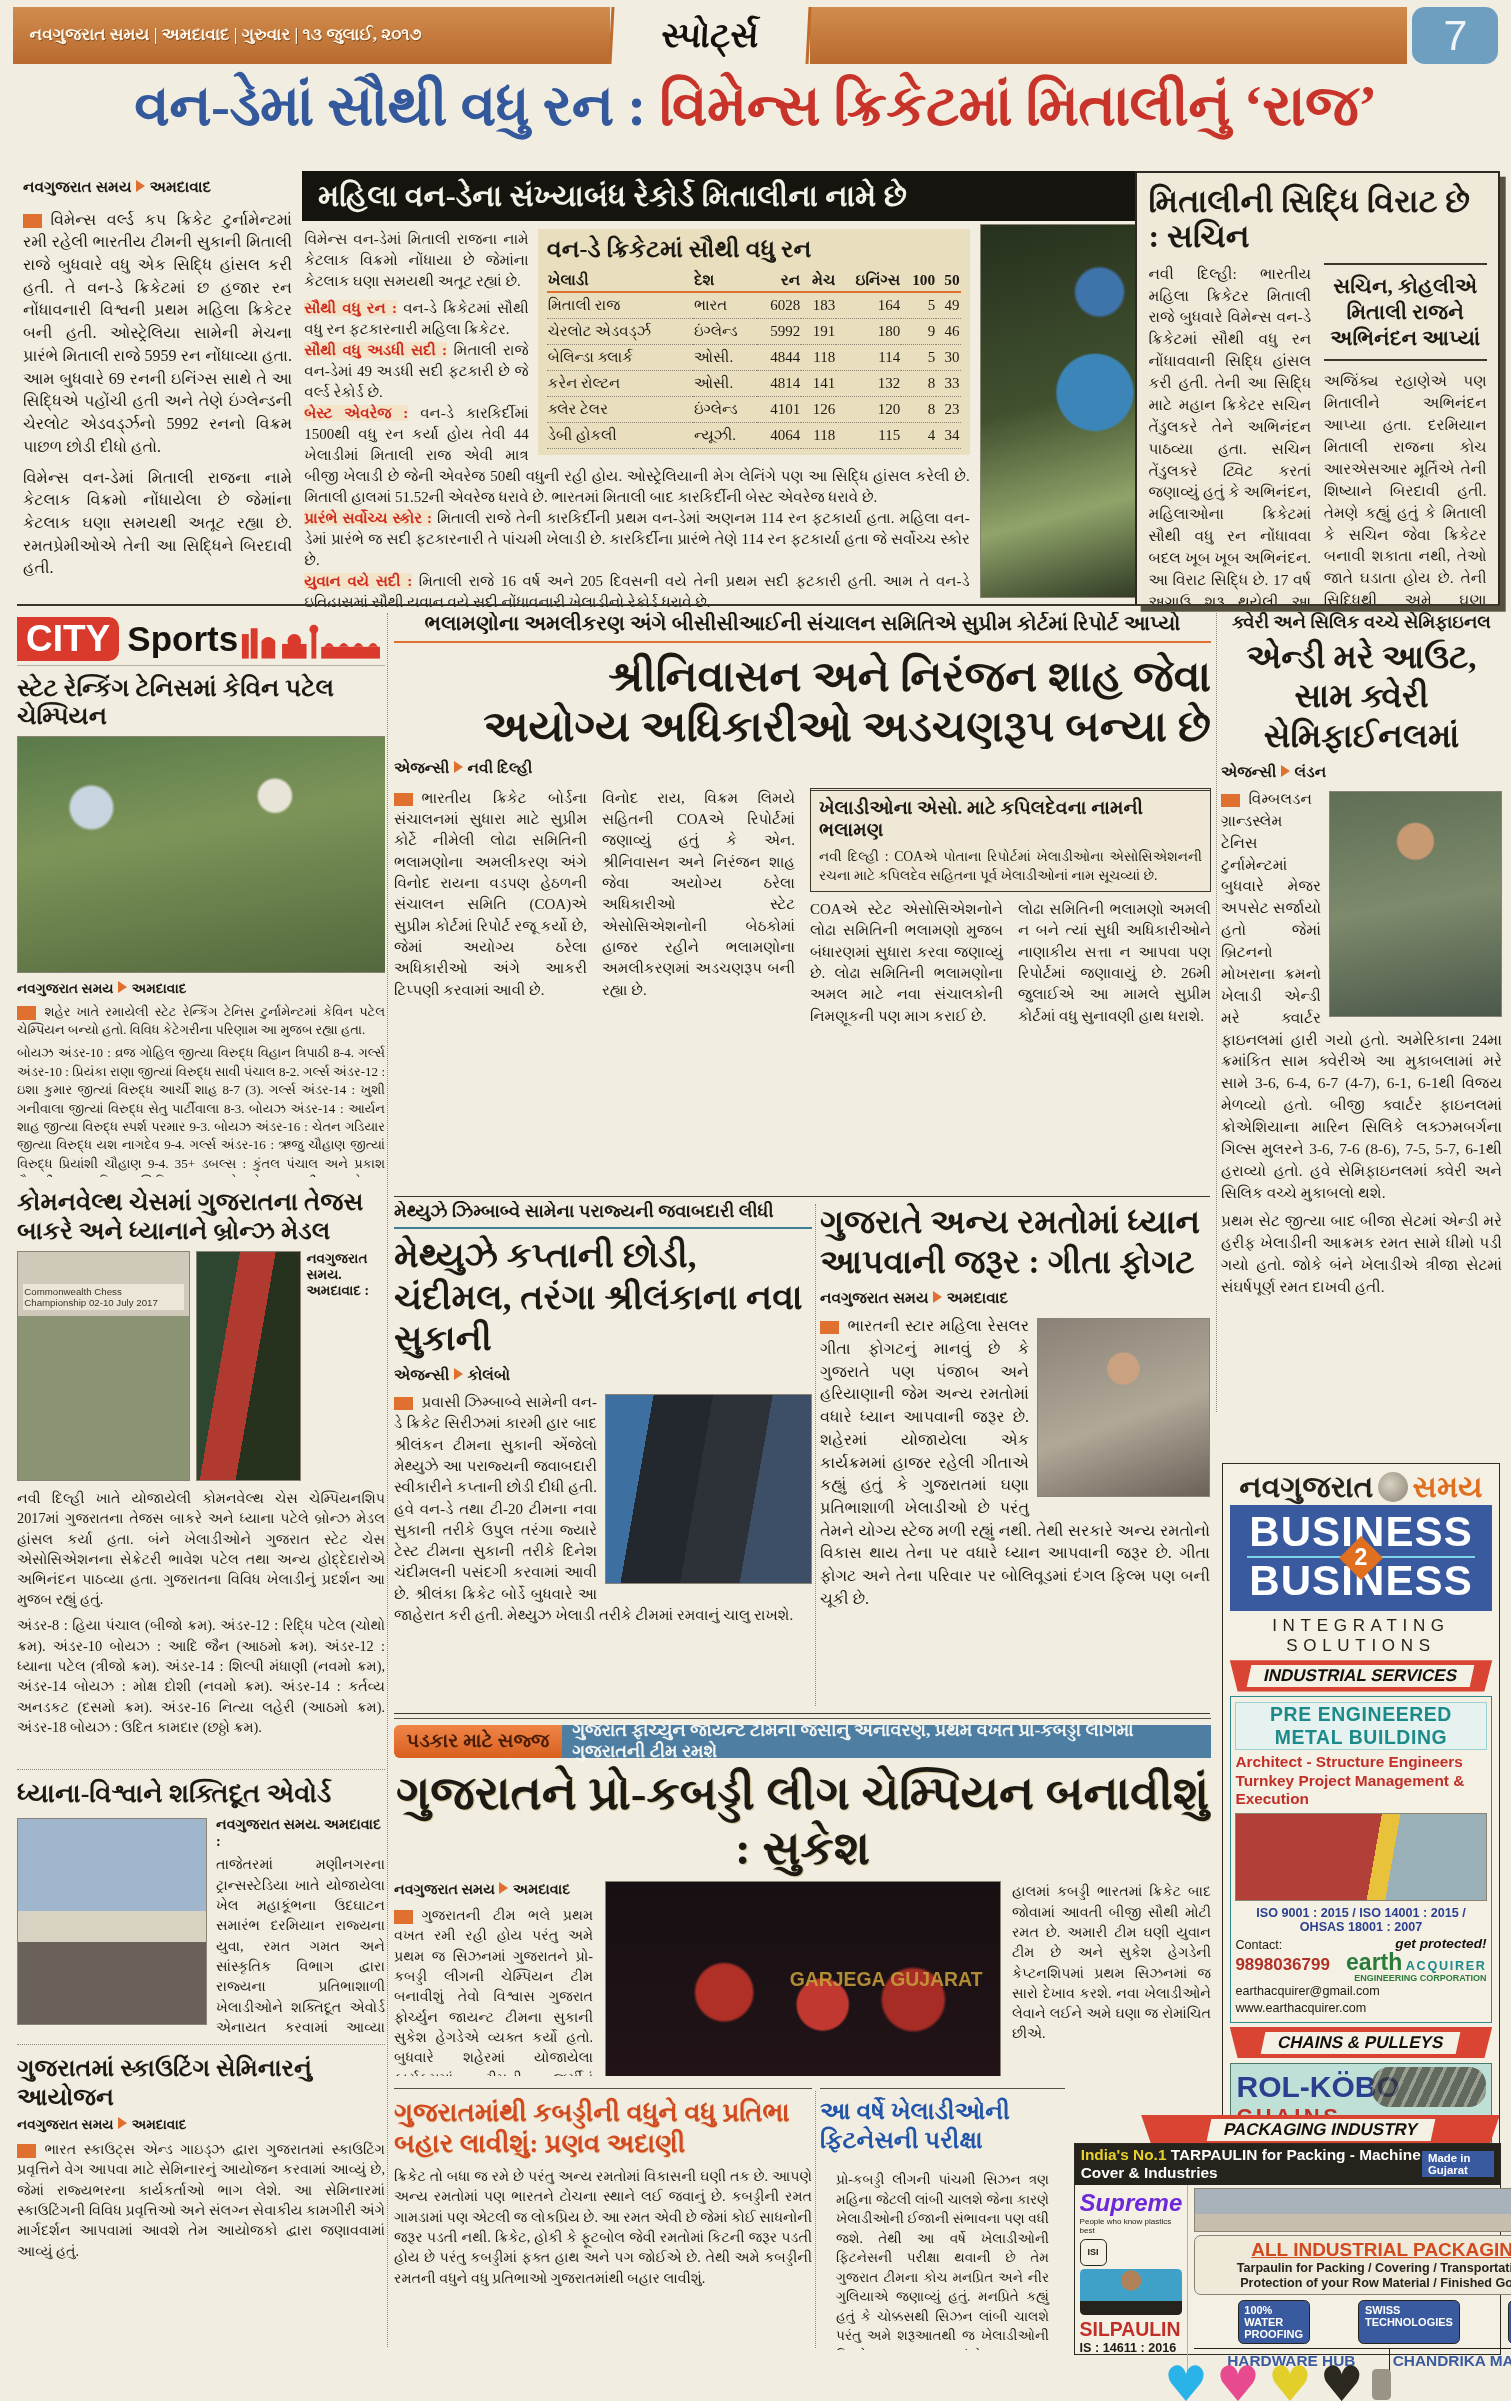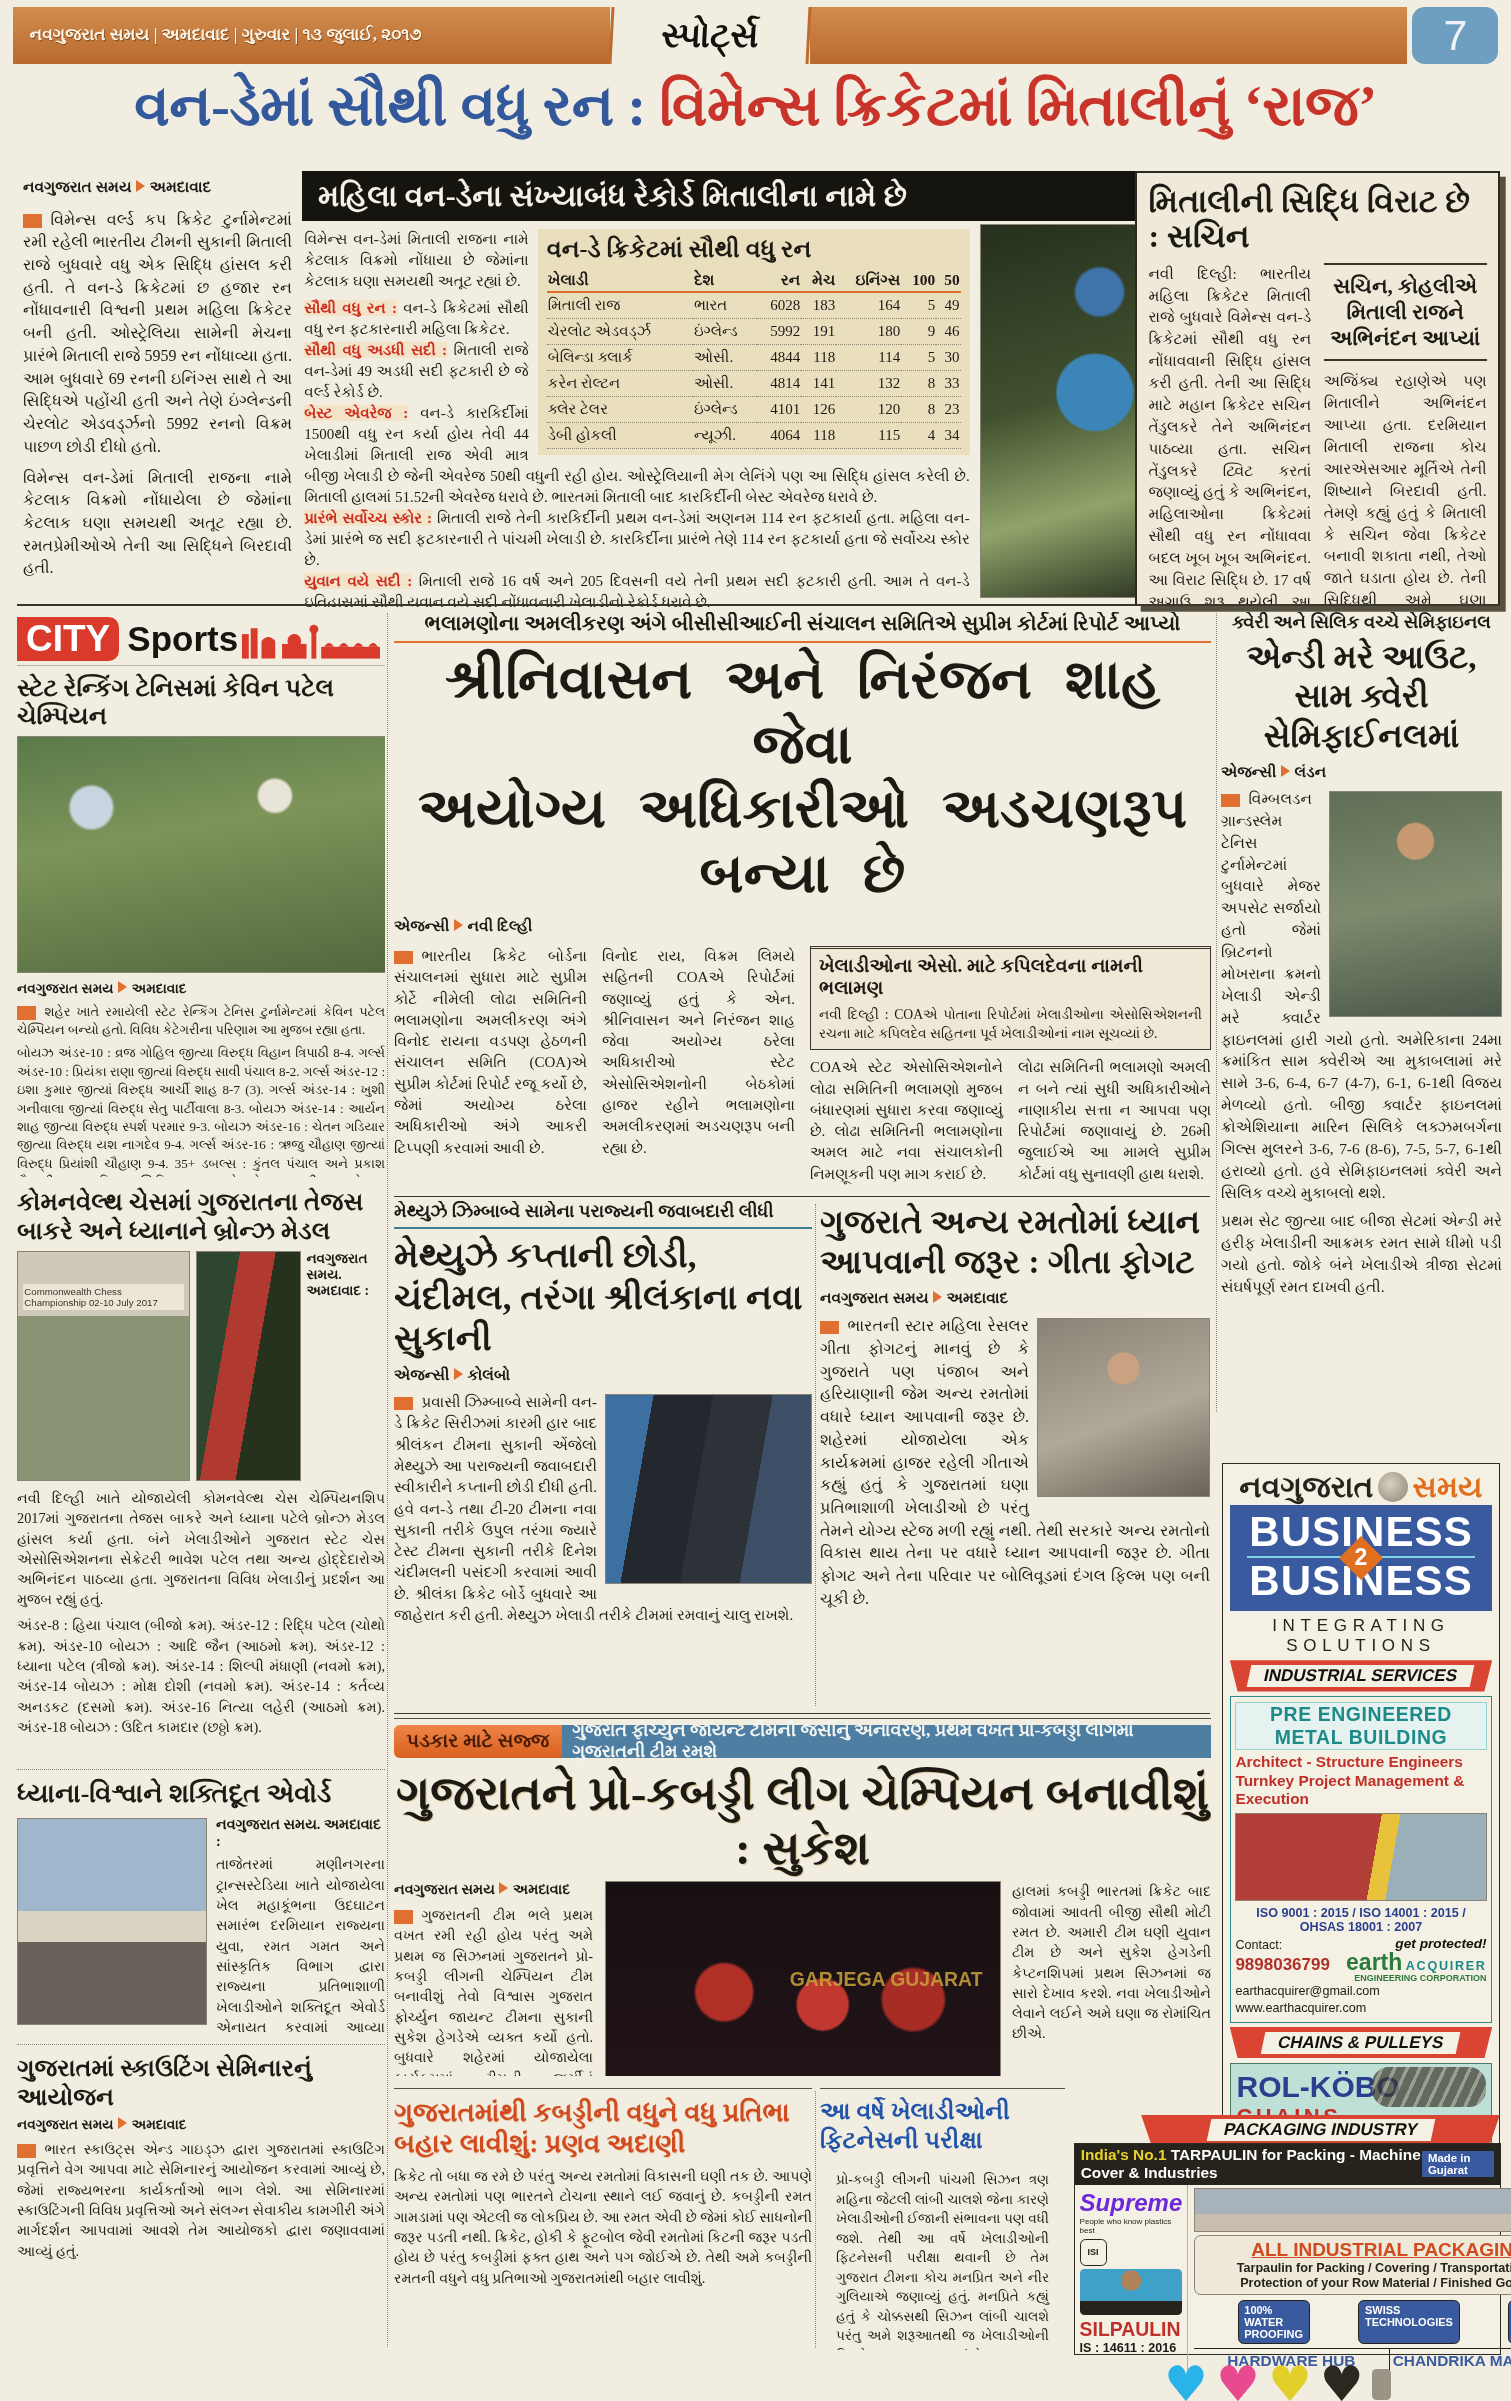--- a/index.html
+++ b/index.html
@@ -66,21 +66,21 @@
   
   #shaktidoot{top:1769px;left:17px;width:368px;height:269px;overflow:hidden;border-top:1.7px dotted #8d8675;padding-top:5.7px;box-sizing:border-box;}
   #shaktidoot h2{font-size:26px;margin:3.4px 0 6.8px 0;}
   #shakti-photo{float:left;width:188px;height:205px;margin:2.3px 9px 2.3px 0;background:linear-gradient(#9fb6cc 0 45%,#d7d2c2 45% 60%,#6a625a 60%);}
   
   #scouting{top:2044px;left:17px;width:368px;height:308px;overflow:hidden;border-top:1.7px dotted #8d8675;padding-top:6.8px;box-sizing:border-box;}
   #scouting h2{font-size:24px;margin:2.3px 0 5.7px 0;line-height:1.2;}
   
   #sri{top:612px;left:394px;width:817px;height:581px;overflow:hidden;}
   #sri-kicker{text-align:center;font-weight:bold;font-size:20.5px;border-bottom:2.9px solid #e0702f;padding-bottom:5.7px;}
-  #sri h1{text-align:center;font-size:55px;line-height:1.18;margin:9px 0 5.7px 0;font-family:Liberation Mono, monospace;}
+  #sri h1{text-align:right;font-size:43px;line-height:1.18;margin:9px 0 5.7px 0;}
   #sri-body{display:grid;grid-template-columns:repeat(4,1fr);grid-column-gap:15px;margin-top:4.6px;}
   #sri-box{grid-column:3/5;grid-row:1;border:1.7px solid #3a362c;border-top:3.4px double #3a362c;background:#efe8d6;padding:5.7px 8px;margin-bottom:6.8px;}
   #sri-box h3{margin:0 0 4.6px 0;font-size:19px;line-height:1.2;}
   #sri-c1{grid-column:1;grid-row:1/3;}
   #sri-c2{grid-column:2;grid-row:1/3;}
   #sri-c3{grid-column:3;grid-row:2;}
   #sri-c4{grid-column:4;grid-row:2;}
   
   #murray{top:612px;left:1221px;width:281px;height:799px;overflow:hidden;}
   #murray-kicker{text-align:center;font-weight:bold;font-size:18px;margin-bottom:4.6px;}

